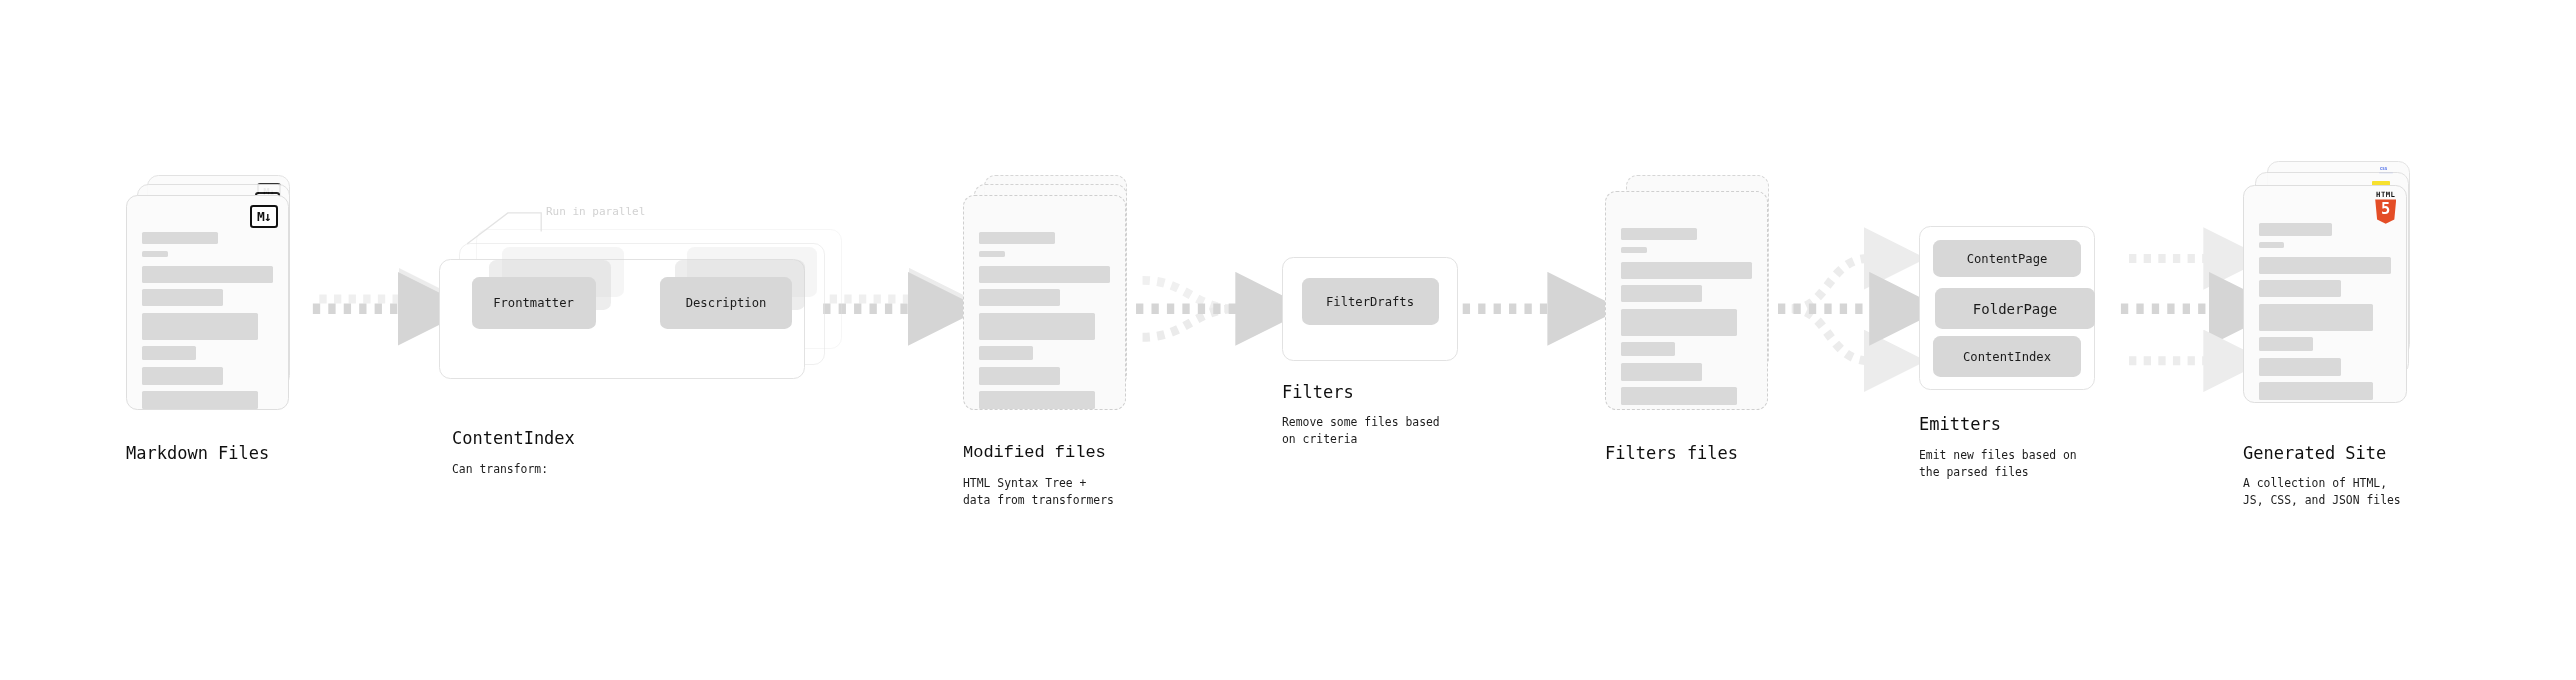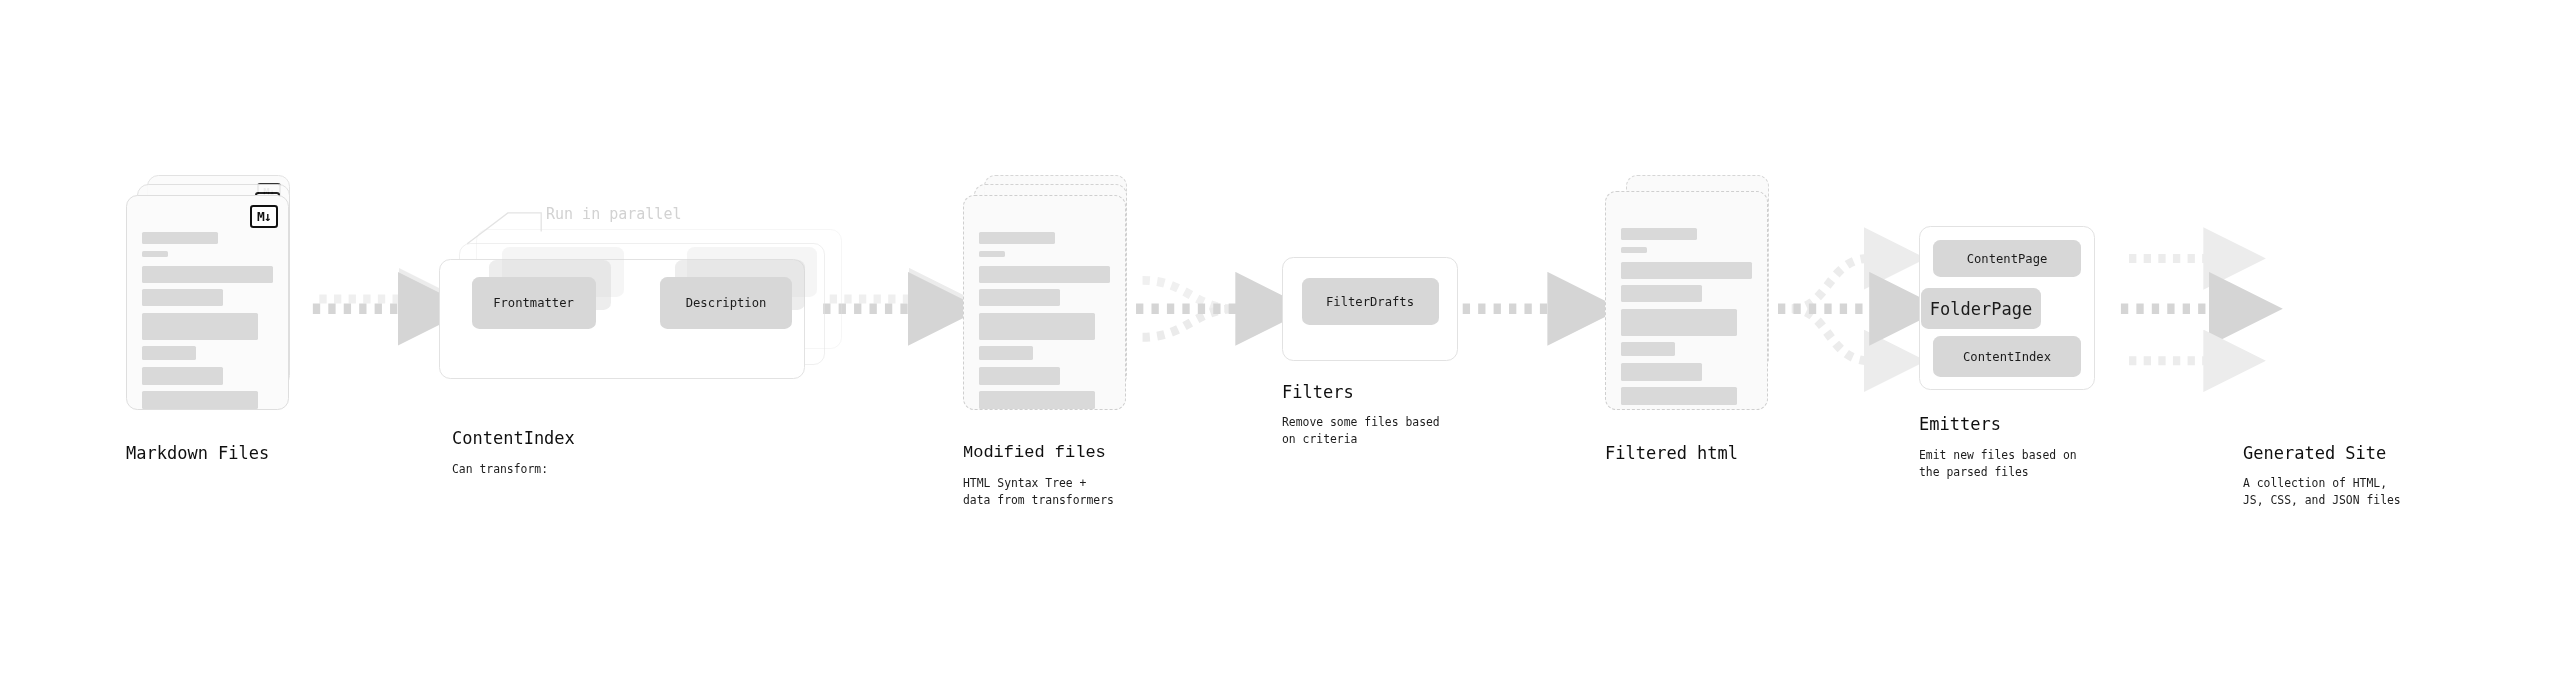--- a/index.html
+++ b/index.html
@@ -208,21 +208,21 @@
 
     <div class="chip ghost2" style="left:63px;top:14.6px;width:122px;height:50px;"></div>
     <div class="chip ghost" style="left:50px;top:28px;width:122px;height:50px;"></div>
     <div class="chip ghost2" style="left:248px;top:14.6px;width:130px;height:50px;"></div>
     <div class="chip ghost" style="left:236px;top:28px;width:130px;height:50px;"></div>
 
     <div class="chip" style="left:32.5px;top:45px;width:124px;height:52px;font-size:12.2px;">Frontmatter</div>
     <div class="chip" style="left:221px;top:45px;width:132px;height:52px;font-size:12.2px;">Description</div>
   </div>
 
-  <div class="parallel-label" style="left:546px;top:205px;font-size:15px;">Run in parallel</div>
+  <div class="parallel-label" style="left:546px;top:205px;font-size:11px;">Run in parallel</div>
 
   <div class="caption-title" style="left:452px;top:428px;">ContentIndex</div>
   <div class="caption-sub" style="left:452px;top:461px;">Can transform:</div>
 
   <div class="node" style="left:963px;top:175px;">
     <div class="doc-stack" style="width:171px;height:236px;">
       <div class="doc-card dashed back2" style="left:21px;top:0px;width:143px;height:195px;"></div>
       <div class="doc-card dashed back1" style="left:10.6px;top:9px;width:153px;height:203px;"></div>
       <div class="doc-card dashed" style="left:0px;top:20.3px;width:163px;height:215px;">
         <div class="doc-lines" style="left:14.6px;top:36px;right:14.6px;">
@@ -260,30 +260,58 @@
           <div class="doc-line" style="width:100%;height:17px;"></div>
           <div class="doc-line" style="width:62%;height:17px;"></div>
           <div class="doc-line" style="width:88%;height:27px;"></div>
           <div class="doc-line" style="width:41%;height:14px;"></div>
           <div class="doc-line" style="width:62%;height:18px;"></div>
           <div class="doc-line" style="width:88%;height:18px;"></div>
         </div>
       </div>
     </div>
   </div>
-  <div class="caption-title" style="left:1605px;top:443px;">Filtered html</div>
+  <div class="caption-title" style="left:1605px;top:443px;">Filters files</div>
 
   <div class="node" style="left:1919px;top:226px;">
     <div class="group-box" style="left:0px;top:0px;width:176px;height:164px;"></div>
     <div class="chip" style="left:14px;top:14px;width:148px;height:37px;font-size:12.2px;">ContentPage</div>
-    <div class="chip" style="left:2px;top:62px;width:120px;height:41px;font-size:17px;">FolderPage</div>
+    <div class="chip" style="left:16px;top:62px;width:160px;height:41px;font-size:14px;">FolderPage</div>
     <div class="chip" style="left:14px;top:110px;width:148px;height:41px;font-size:12.2px;">ContentIndex</div>
   </div>
   <div class="caption-title" style="left:1919px;top:414px;">Emitters</div>
   <div class="caption-sub" style="left:1919px;top:447px;">Emit new files based on
 the parsed files</div>
 
+  <div class="node" style="left:2243px;top:161px;">
+    <div class="doc-stack" style="width:179px;height:252px;">
+      <div class="doc-card solid back2" style="left:24.4px;top:0px;width:143px;height:195px;">
+        <div class="css-badge" style="right:16.3px;top:9.8px;width:14px;height:2.4px;">
+          <span class="txt">CSS</span>
+        </div>
+      </div>
+      <div class="doc-card solid back1" style="left:12.2px;top:11.4px;width:154px;height:203px;">
+        <div class="js-badge" style="right:18px;top:7.3px;width:18.7px;height:14px;"></div>
+      </div>
+      <div class="doc-card solid" style="left:0px;top:24.4px;width:164px;height:218px;">
+        <div class="html5-badge" style="right:9.8px;top:4.9px;">
+          <div class="html5-word">HTML</div>
+          <div class="html5-shield">5</div>
+        </div>
+        <div class="doc-lines" style="left:14.6px;top:37px;right:14.6px;">
+          <div class="doc-line" style="width:55%;height:12.2px;"></div>
+          <div class="doc-line" style="width:19%;height:5.7px;margin-bottom:9px;"></div>
+          <div class="doc-line" style="width:100%;height:17px;"></div>
+          <div class="doc-line" style="width:62%;height:17px;"></div>
+          <div class="doc-line" style="width:86%;height:27px;"></div>
+          <div class="doc-line" style="width:41%;height:14px;"></div>
+          <div class="doc-line" style="width:62%;height:18px;"></div>
+          <div class="doc-line" style="width:86%;height:18px;"></div>
+        </div>
+      </div>
+    </div>
+  </div>
   <div class="caption-title" style="left:2243px;top:443px;">Generated Site</div>
   <div class="caption-sub" style="left:2243px;top:475px;">A collection of HTML,
 JS, CSS, and JSON files</div>
 
 </div>
 
 
 </body></html>

